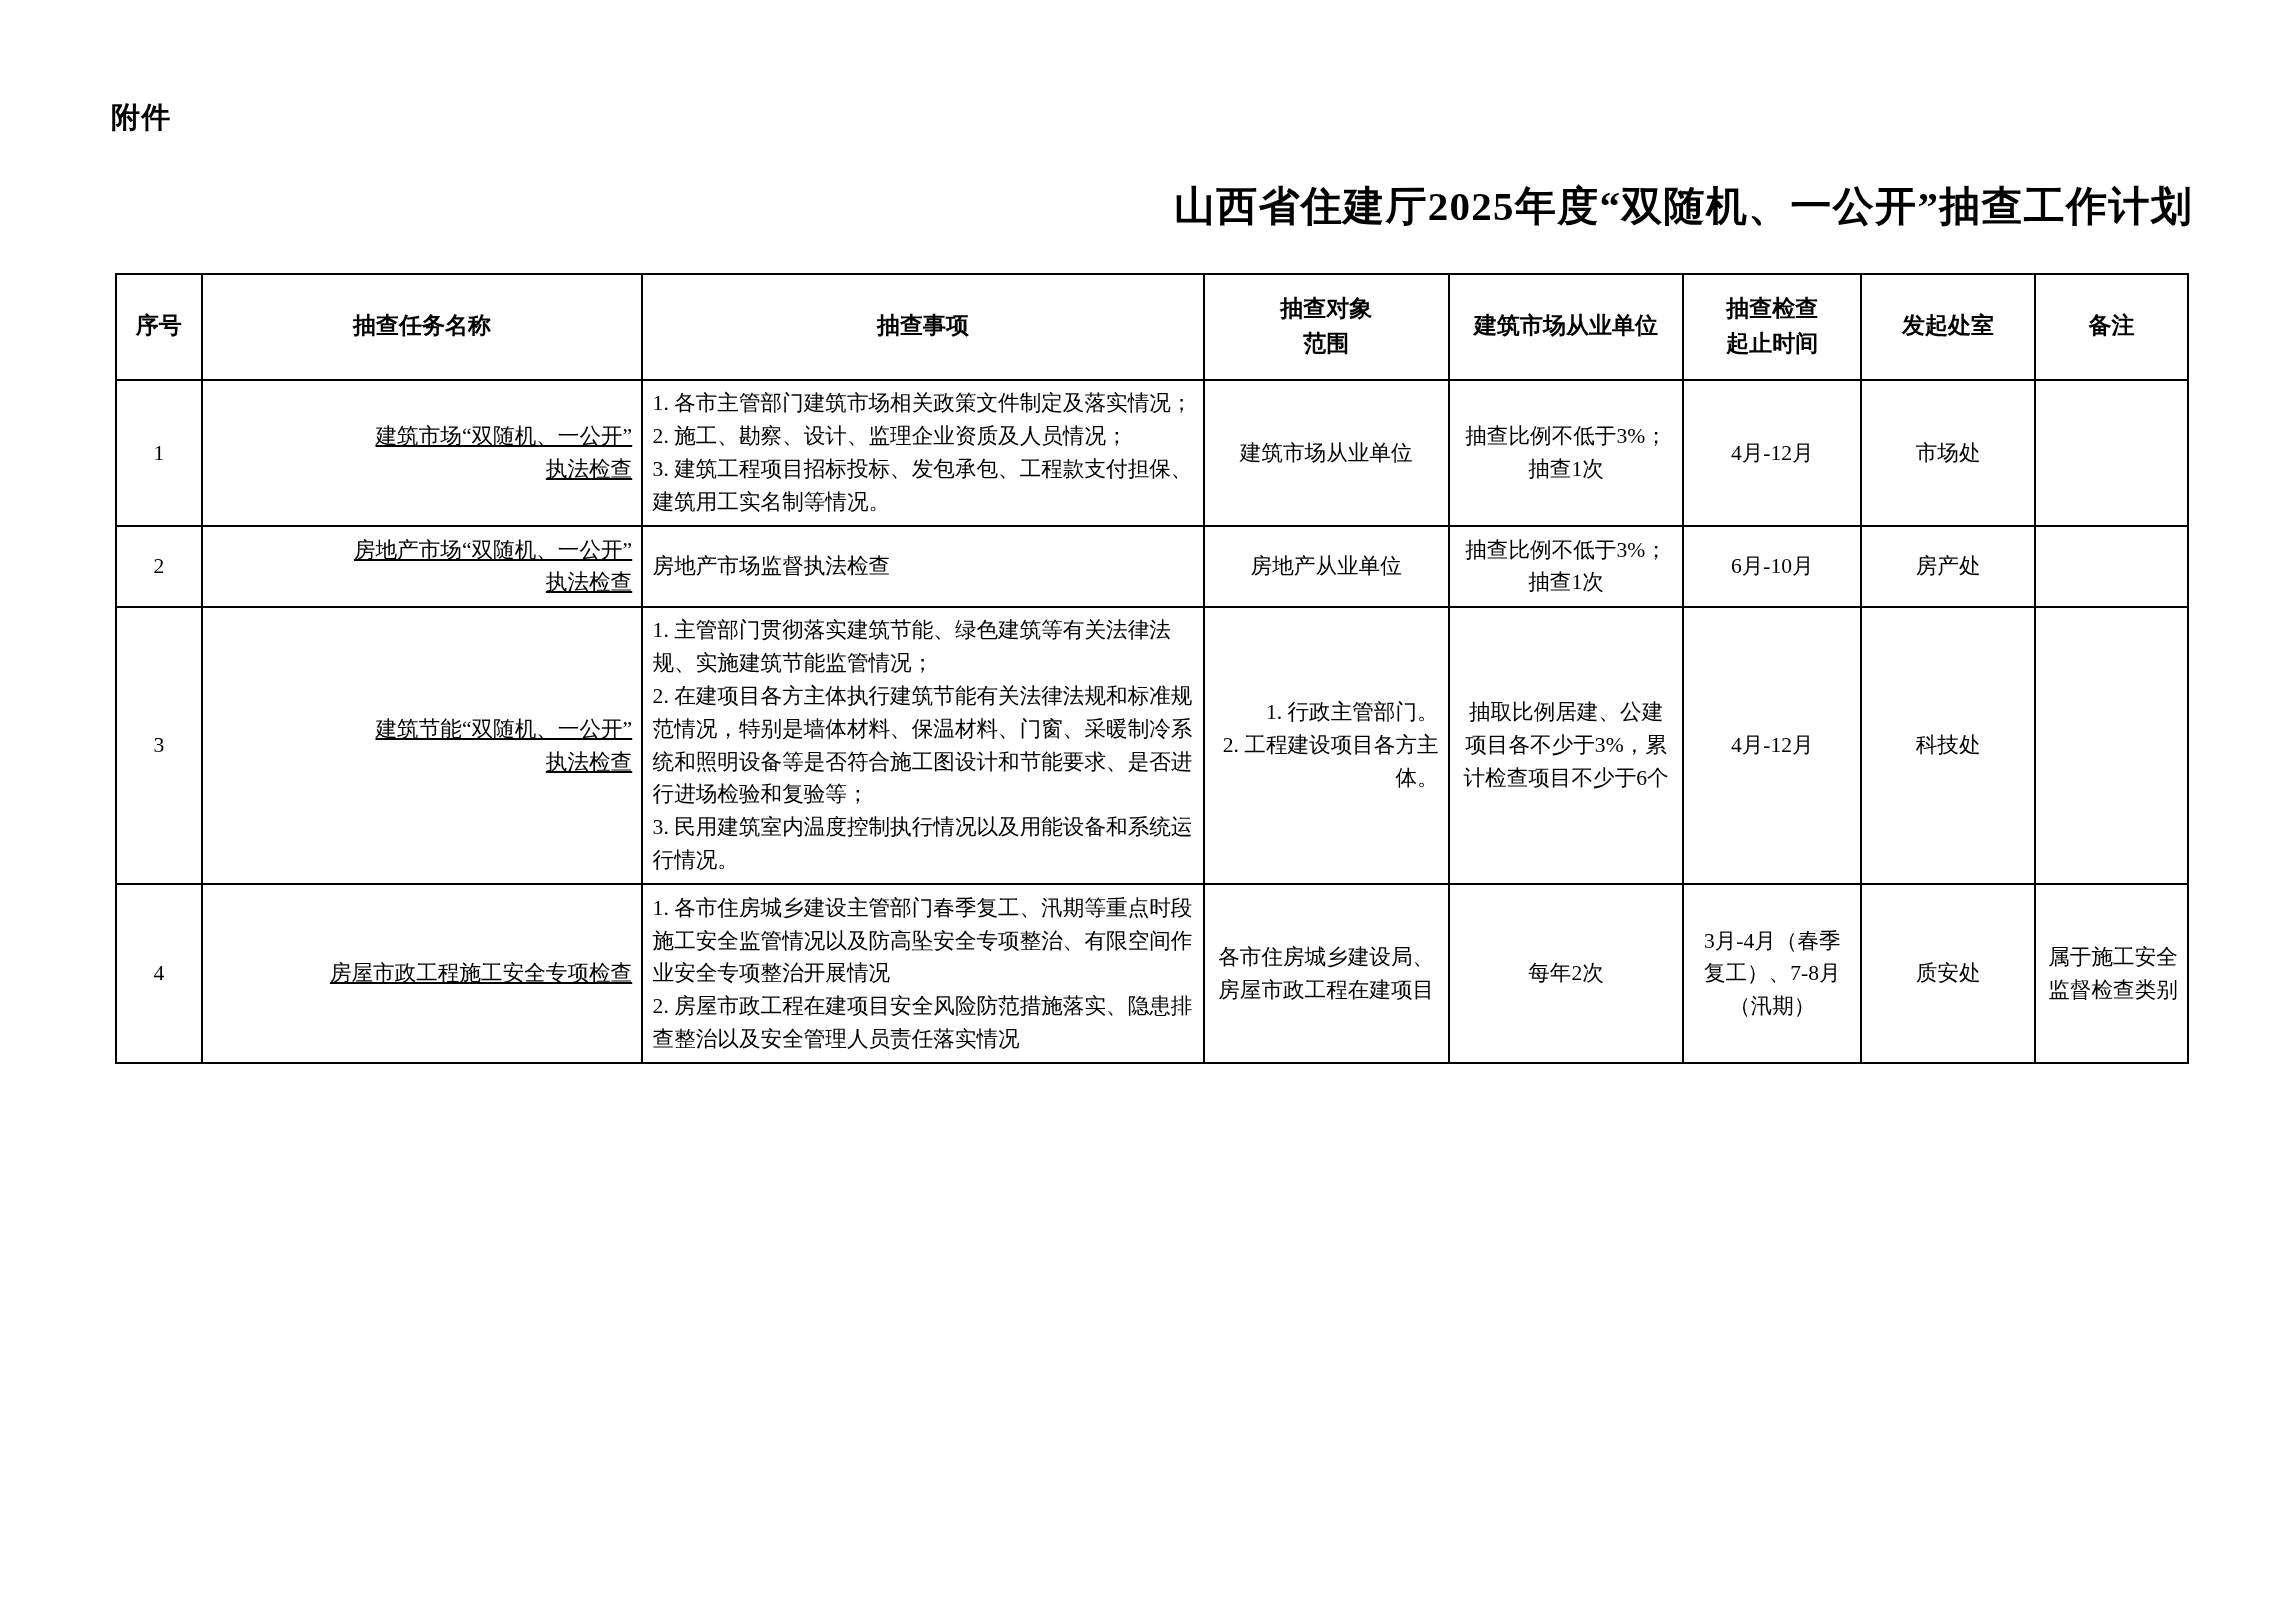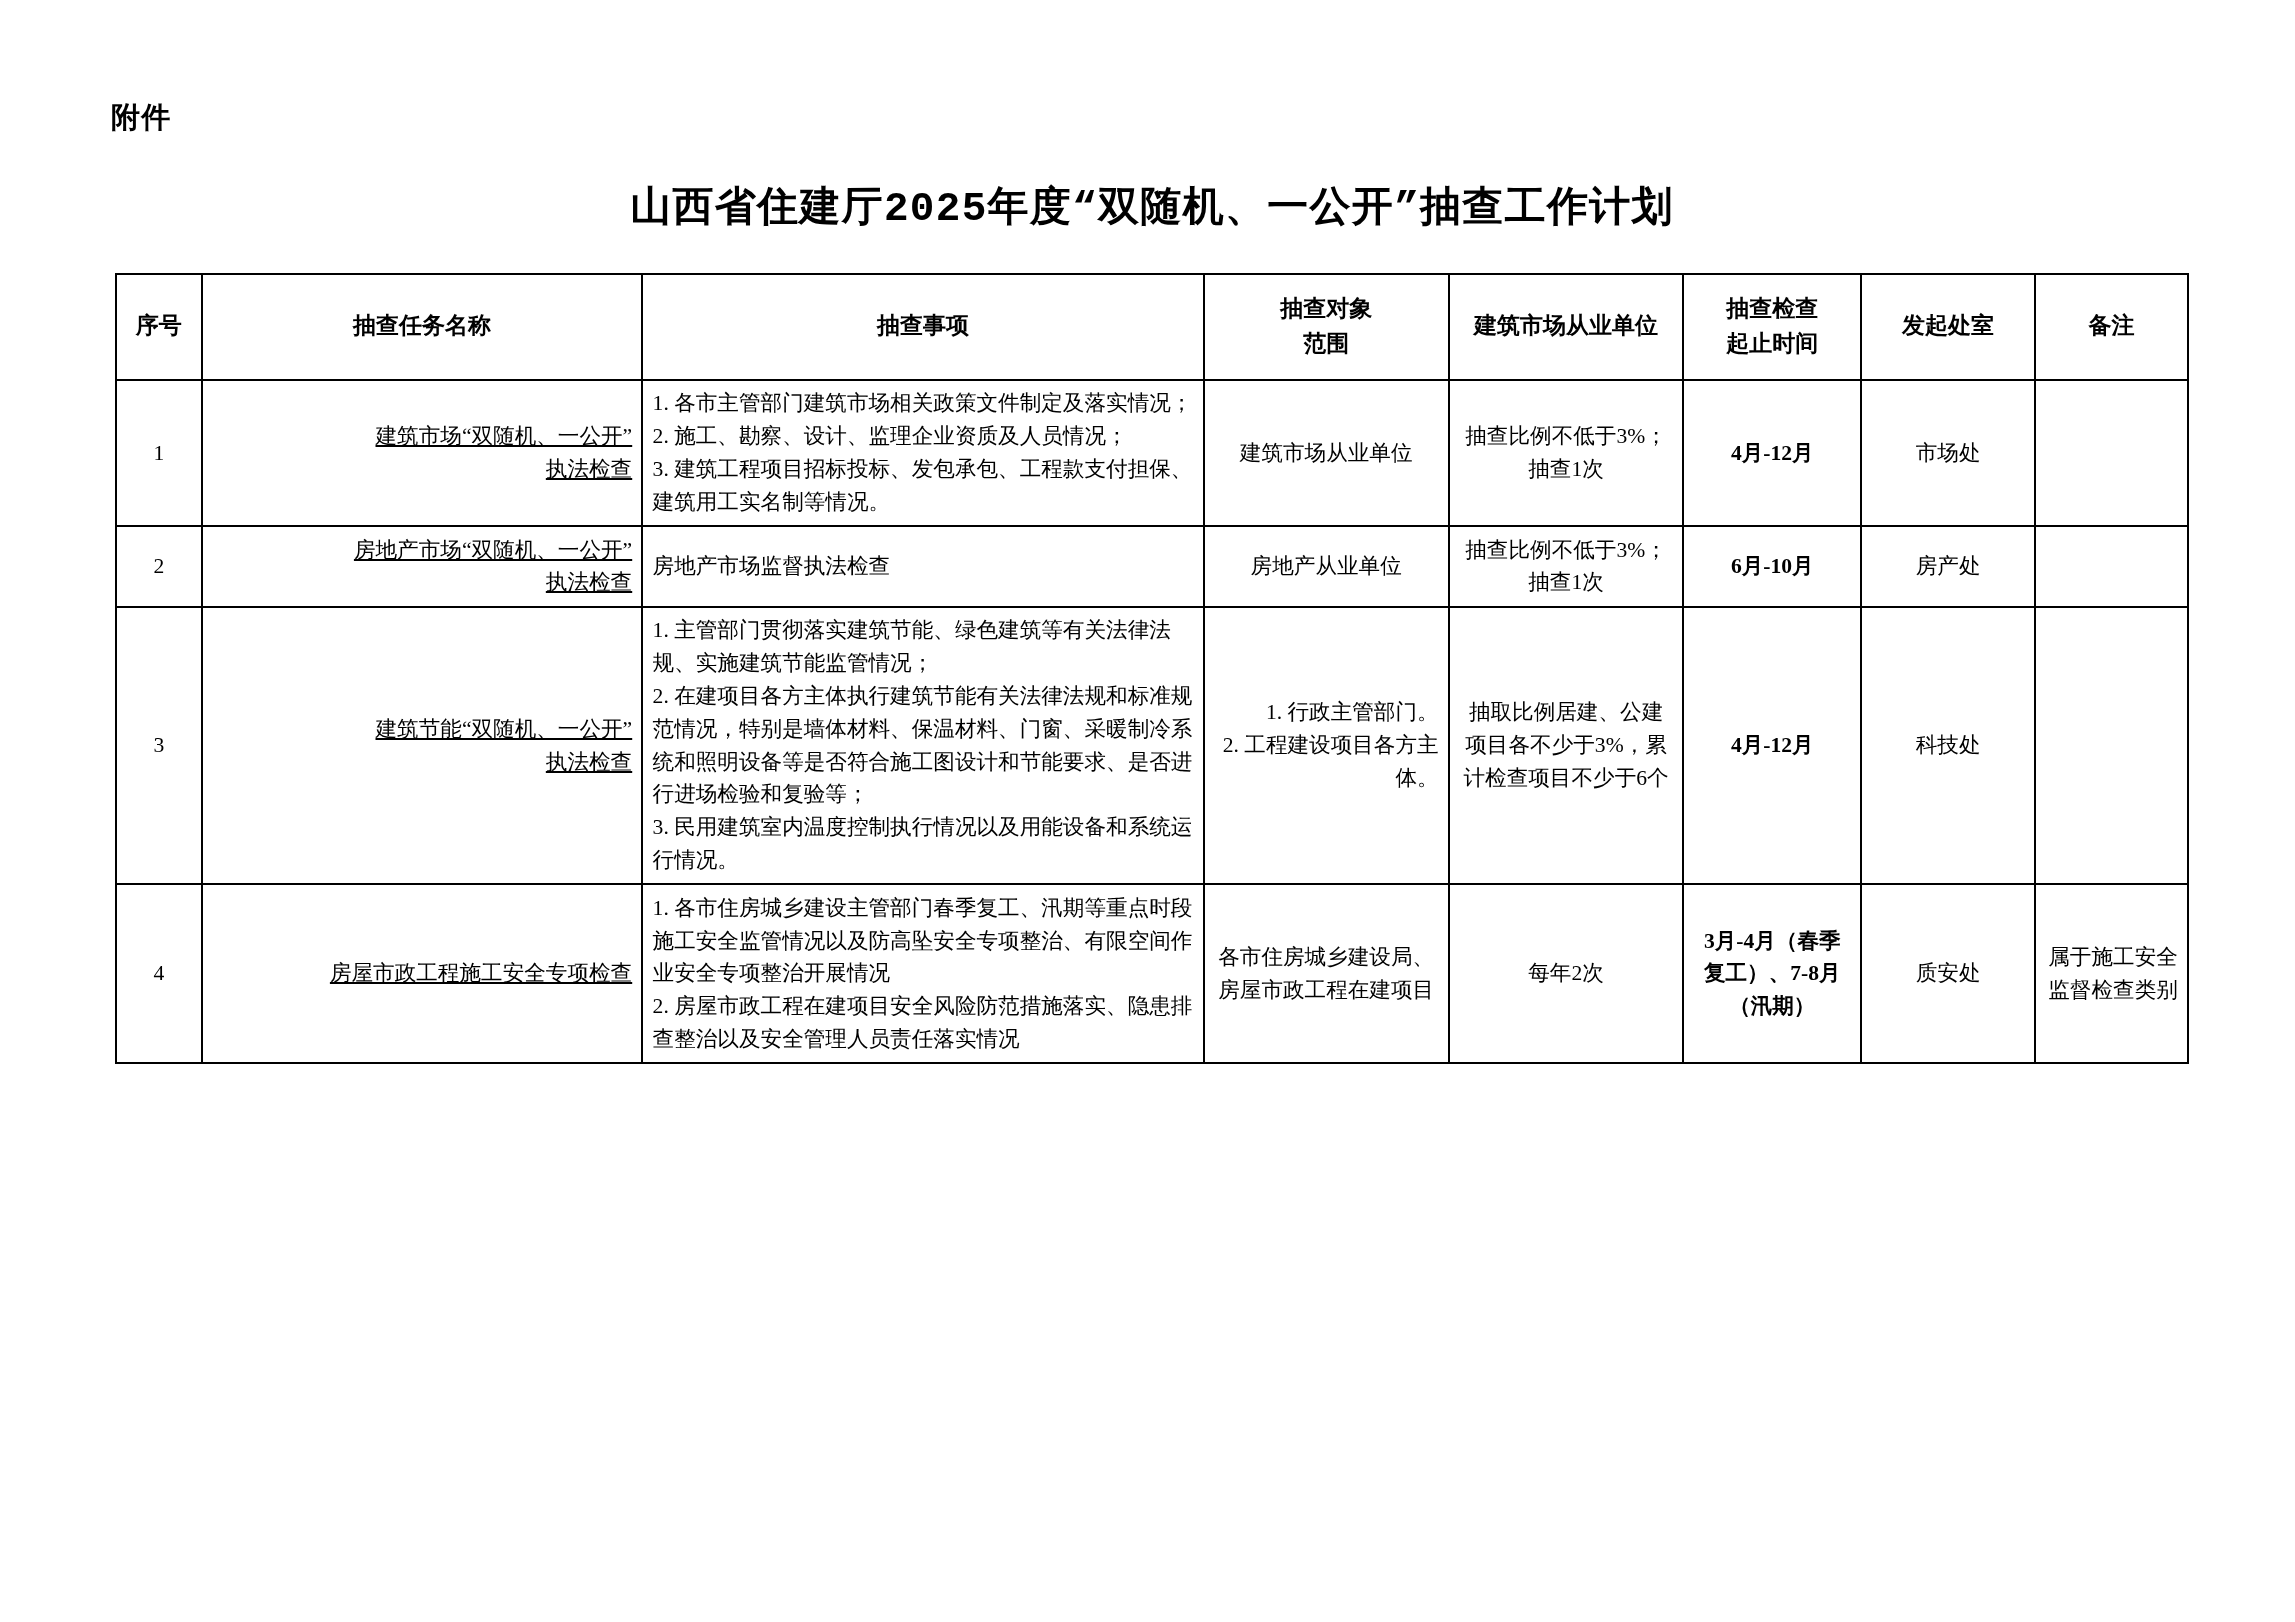--- a/index.html
+++ b/index.html
@@ -23,27 +23,27 @@
     padding: 98px 102px 0 111px;
   }
   .attachment-label {
     font-size: 29px;
     font-family: "Liberation Serif", "DejaVu Serif", serif;
     font-weight: bold;
     letter-spacing: 1.3px;
     margin-left: 0px;
   }
   .doc-title {
-    text-align: center;
+    text-align: right;
     font-size: 41px;
     font-weight: bold;
     letter-spacing: 1.3px;
     margin-top: 41px;
     margin-bottom: 39px;
-    font-family: Liberation Mono, monospace;
+    font-family: Liberation Serif, serif;
   }
   table.plan {
     border-collapse: collapse;
     width: 2074px;
     table-layout: fixed;
     margin: 0 auto;
   }
   table.plan td, table.plan th {
     border: 2px solid #000000;
     vertical-align: middle;
@@ -56,21 +56,21 @@
     text-align: center;
     font-weight: bold;
     font-size: 23px;
     padding: 17px 6.5px;
   }
   .c-num      { width: 79px;  text-align: center; }
   .c-task     { width: 406px;  text-align: right; text-decoration: underline; }
   .c-items    { width: 517px;  text-align: left; }
   .c-scope    { width: 226px;  text-align: center; }
   .c-ratio    { width: 216px;  text-align: center; }
-  .c-time     { width: 164px;  text-align: center; font-weight: bold; }
+  .c-time     { width: 164px;  text-align: center; }
   .c-dept     { width: 160px;  text-align: center; }
   .c-remark   { width: 141px;  text-align: right; }
 
   .items-cell {
     text-align: left;
     white-space: pre-line;
   }
   .scope-cell.left {
     text-align: right;
     white-space: pre-line;

